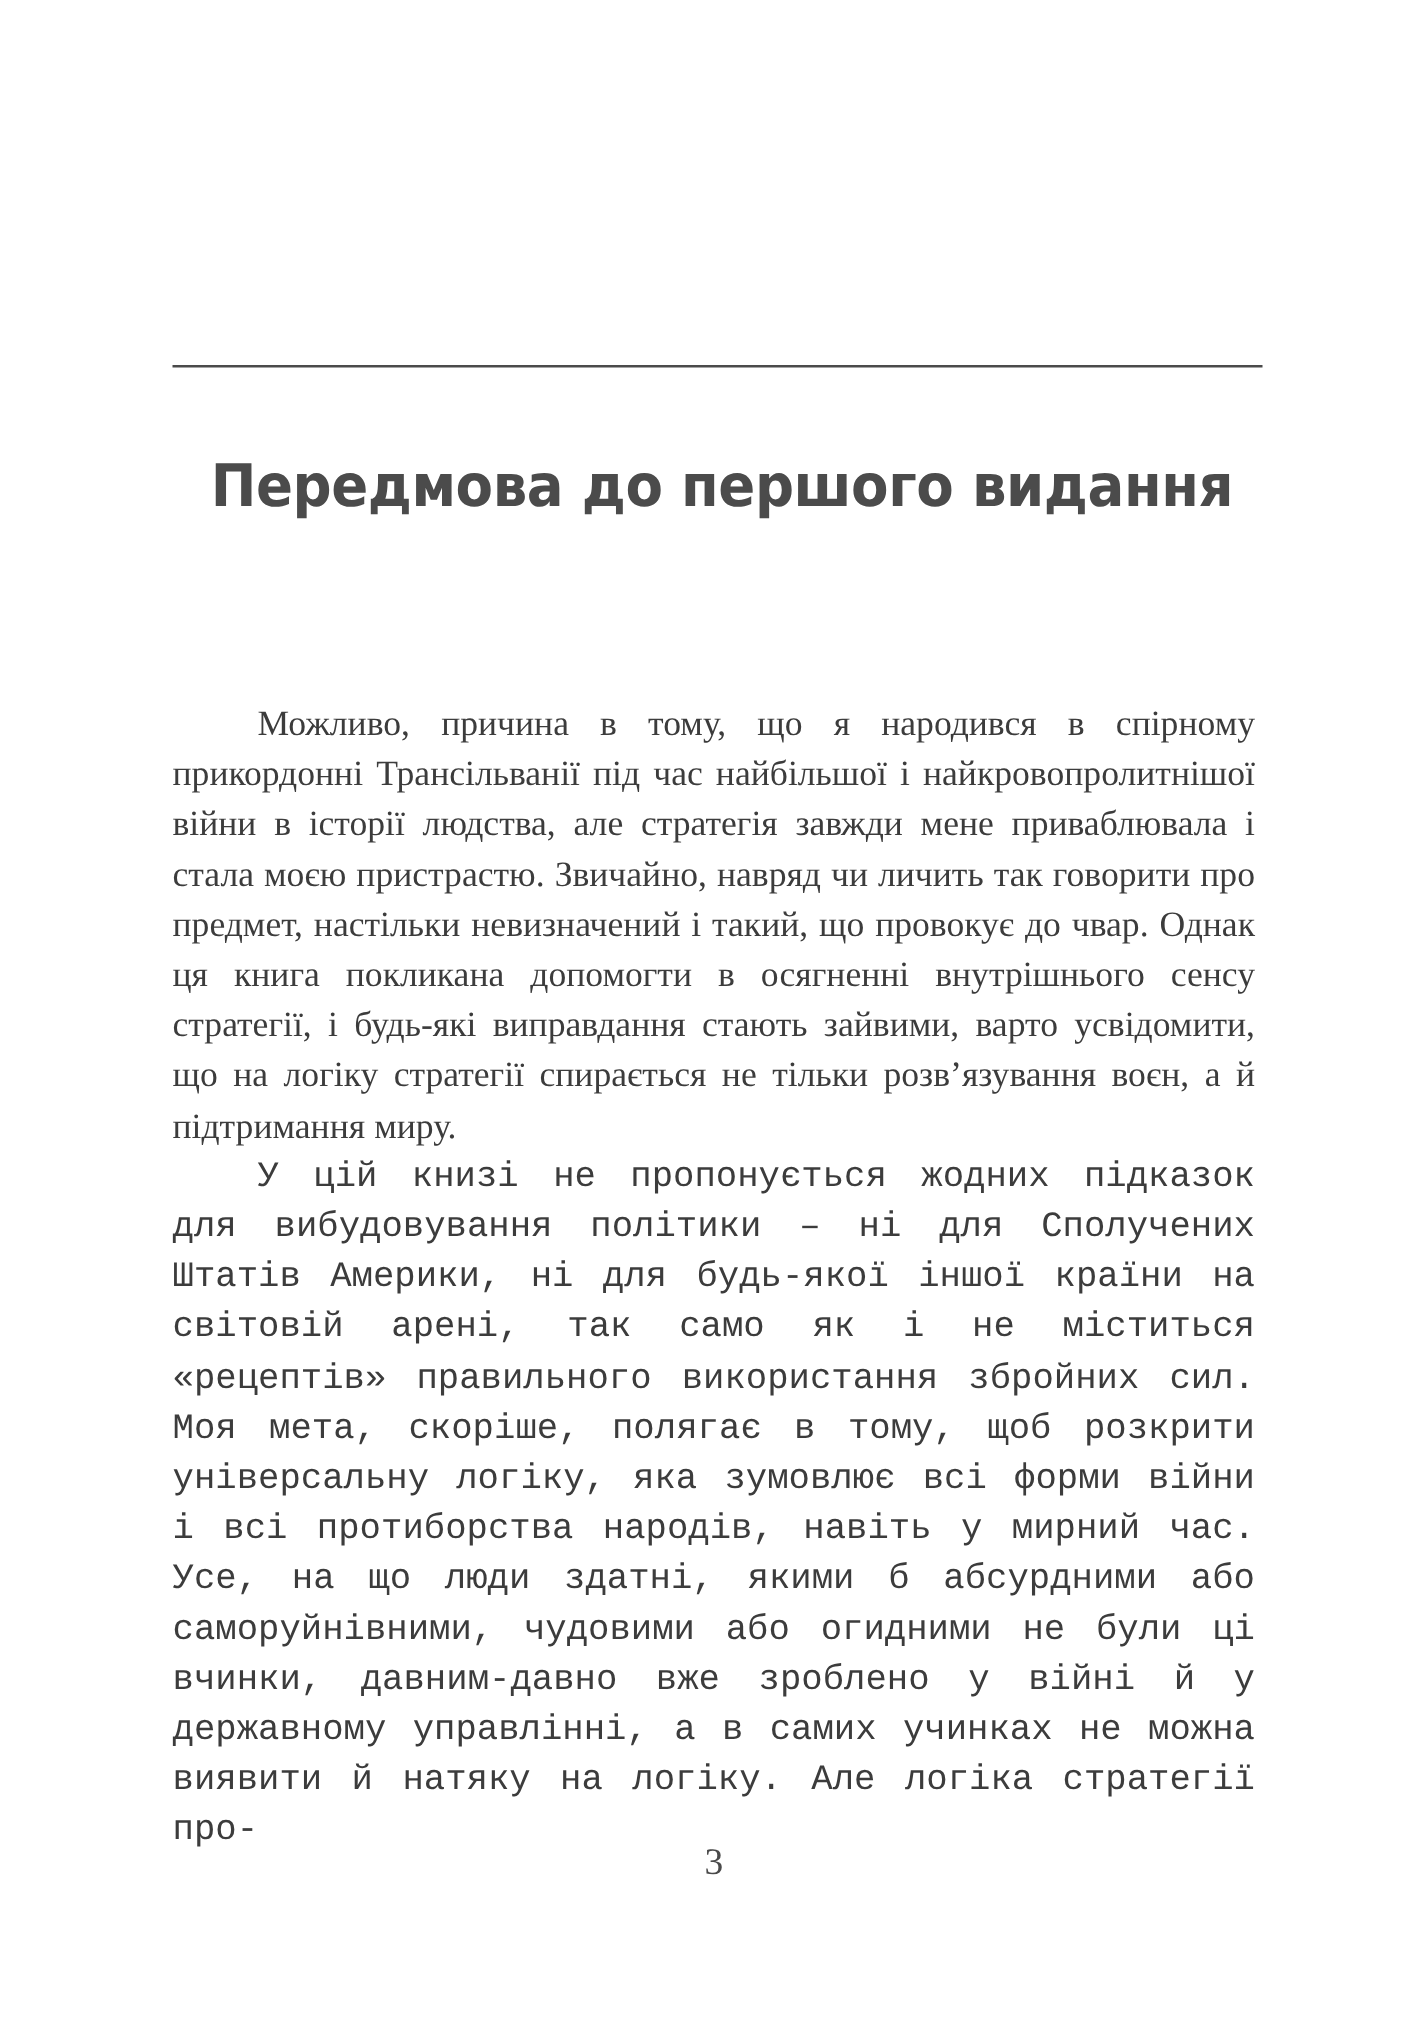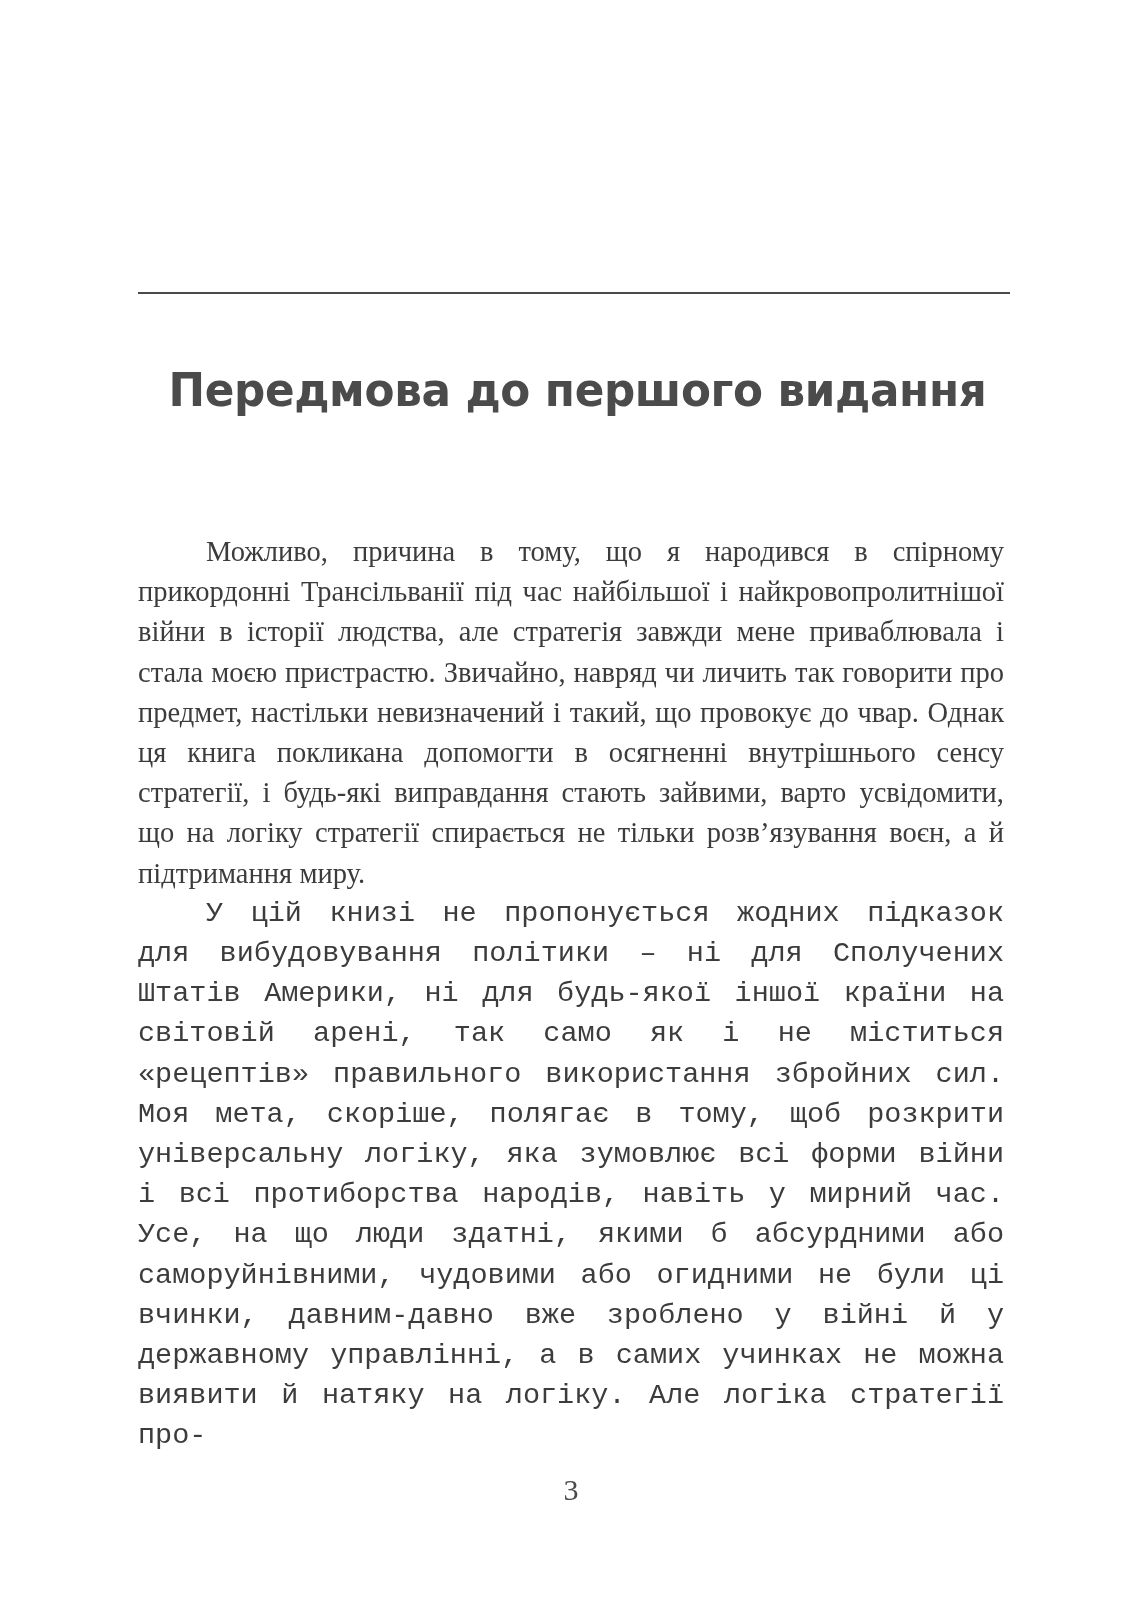--- a/index.html
+++ b/index.html
@@ -47,21 +47,21 @@
     color: #4b4b4b;
     white-space: nowrap;
     transform: scaleX(0.93);
     transform-origin: center center;
   }
 
   
   .body-block {
     position: absolute;
     left: 138px;
-    top: 532px;
+    top: 560px;
     width: 866px;
   }
 
   .body-block p {
     margin: 0;
     text-align: justify;
     text-justify: inter-word;
     text-indent: 68px;
     font-family: "Liberation Serif", "DejaVu Serif", serif;
     font-size: 28.5px;

